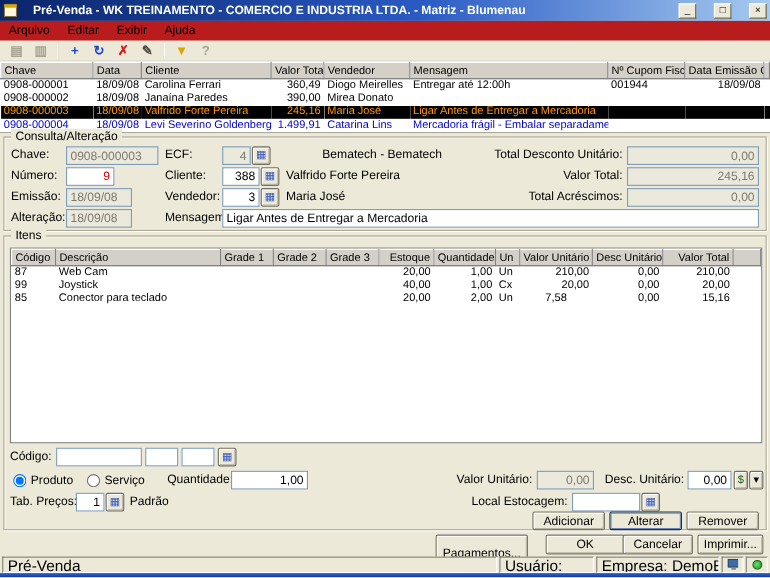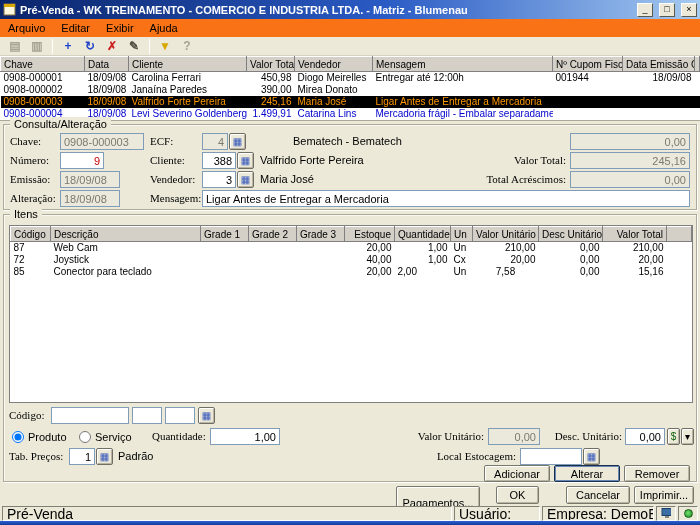--- a/index.html
+++ b/index.html
@@ -3,27 +3,27 @@
 <meta charset="utf-8">
 <style>
   * {box-sizing:border-box; margin:0; padding:0;}
   html,body {width:700px; height:525px; overflow:hidden;}
   body {font-family:"Liberation Sans",sans-serif; font-size:11px; color:#000; background:#ECE9D8;}
   .window {position:relative; width:700px; height:525px; background:#ECE9D8; overflow:hidden;}
 
   
   .titlebar {position:absolute; left:0; top:0; width:700px; height:19px;
     background:linear-gradient(90deg,#0A246A 0%,#2A5BC4 55%,#A6CAF0 100%);
-    display:flex; align-items:center; gap:4px; padding:0 3px;}
+    display:flex; align-items:center; gap:14px; padding:0 3px;}
   .title-text {flex:1; color:#fff; font-weight:bold; font-size:11px; white-space:nowrap; overflow:hidden;}
   .cap-btn {width:16px; height:14px; background:#ECE9D8; border:1px solid; border-color:#FFF #5A5A4E #5A5A4E #FFF;
     font-size:9px; line-height:11px; text-align:center; padding:0; font-family:inherit; margin-left:2px;}
 
   
-  .menubar {position:absolute; left:0; top:19px; width:700px; height:18px; display:flex; align-items:center; background:#f97316;}
+  .menubar {position:absolute; left:0; top:19px; width:700px; height:18px; display:flex; align-items:center; background:#b91c1c;}
   .menu-item {padding:2px 8px; cursor:default;}
   .toolbar {position:absolute; left:0; top:37px; width:700px; height:19px; display:flex; align-items:center; gap:2px; padding:0 5px;
     background:#ECE9D8; border-bottom:1px solid #D6D2C2;}
   .tbtn {width:20px; height:17px; background:transparent; border:1px solid transparent; padding:0; text-align:center;
     font-size:12px; line-height:14px; font-family:inherit; font-weight:bold;}
   .tsep {width:1px; height:15px; background:#B8B4A4; border-right:1px solid #FFF; margin:0 3px;}
   .g-gray {color:#A8A494;} .g-blue {color:#2244CC;} .g-red {color:#CC2222;} .g-dark {color:#504C40;} .g-yellow {color:#D8A800;}
 
   
   .gridwrap {position:absolute; background:#FFF; overflow:hidden;}
@@ -33,21 +33,21 @@
     border-top:1px solid #FFF; border-left:1px solid #FFF; border-right:1px solid #808080; border-bottom:1px solid #808080; text-align:left;}
   table.grid td {padding:0 3px; height:12px; line-height:12px; white-space:nowrap; overflow:hidden;}
   tr.selected td {background:#000000; color:#FF9900;}
   tr.blue td {color:#0000CC;}
 
   
   .gbox {position:absolute; border:1px solid #AEAA9A; box-shadow:1px 1px 0 #FFFFFF, inset 1px 1px 0 rgba(255,255,255,.7);}
   .gbox-label {position:absolute; top:-8px; left:6px; background:#ECE9D8; padding:0 4px; line-height:14px;}
 
   
-  .lbl {position:absolute; line-height:17px; white-space:nowrap;font-family:Liberation Serif, serif;}
+  .lbl {position:absolute; line-height:17px; white-space:nowrap;}
   .lblr {text-align:right;}
   .fld {position:absolute; height:17px; border:1px solid #7F9DB9; background:#FFF; font-family:inherit; font-size:11px; padding:0 3px;}
   .fld.dis {background:#EBE8DC; color:#7C7970;}
   .fld.num {text-align:right;}
   .fld.red {color:#CC0000;}
   .ftext {position:absolute; line-height:17px; white-space:nowrap;}
   .lkp {position:absolute; width:17px; height:17px; background:#ECE9D8; border:1px solid #716F64; border-radius:2px;
     box-shadow:inset 1px 1px 0 #FFF, inset -1px -1px 0 #B8B4A4; font-size:10px; line-height:14px; color:#3355BB; text-align:center; padding:0; font-family:inherit;}
   .radio {position:absolute; display:flex; align-items:center; gap:4px; height:17px;}
   .radio input {width:12px; height:12px; margin:0;}
@@ -125,21 +125,21 @@
             <th style="text-align: left;">Nº Cupom Fiscal</th>
             <th style="text-align: right;">Data Emissão CF</th>
             <th></th>
           </tr>
         </thead>
         <tbody>
           <tr>
             <td style="text-align: left;">0908-000001</td>
             <td style="text-align: left;">18/09/08</td>
             <td style="text-align: left;">Carolina Ferrari</td>
-            <td style="text-align: right;">450,98</td>
+            <td style="text-align: right;">360,49</td>
             <td style="text-align: left;">Diogo Meirelles</td>
             <td style="text-align: left;">Entregar até 12:00h</td>
             <td style="text-align: left;">001944</td>
             <td style="text-align: right;">18/09/08</td>
             <td></td>
           </tr>
           <tr>
             <td style="text-align: left;">0908-000002</td>
             <td style="text-align: left;">18/09/08</td>
             <td style="text-align: left;">Janaína Paredes</td>
@@ -178,20 +178,21 @@
 
   <div class="gbox" style="left:3px; top:124px; width:694px; height:86px;">
     <span class="gbox-label">Consulta/Alteração</span>
 
     <span class="lbl" style="left:6px; top:8px;">Chave:</span>
     <input class="fld dis" style="left: 56px; top: 8px; width: 84px;" value="0908-000003">
     <span class="lbl" style="left:146px; top:8px;">ECF:</span>
     <input class="fld dis num" style="left: 198px; top: 8px; width: 26px;" value="4">
     <button class="lkp" style="left:225px; top:8px;"><span>▦</span></button>
     <span class="ftext" style="left:250px; top:8px;padding-left:39px;">Bematech - Bematech</span>
+    <span class="lbl lblr" style="left:420px; top:8px; width:142px;">Total Desconto Unitário:</span>
     <input class="fld dis num" style="left: 566px; top: 8px; width: 120px;" value="0,00">
 
     <span class="lbl" style="left:6px; top:27px;">Número:</span>
     <input class="fld num red" style="left: 56px; top: 27px; width: 44px;" value="9">
     <span class="lbl" style="left:146px; top:27px;">Cliente:</span>
     <input class="fld num" style="left: 198px; top: 27px; width: 34px;" value="388">
     <button class="lkp" style="left:233px; top:27px;"><span>▦</span></button>
     <span class="ftext" style="left:256px; top:27px;">Valfrido Forte Pereira</span>
     <span class="lbl lblr" style="left:420px; top:27px; width:142px;">Valor Total:</span>
     <input class="fld dis num" style="left: 566px; top: 27px; width: 120px;" value="245,16">
@@ -255,41 +256,41 @@
               <td style="text-align: left;"></td>
               <td style="text-align: right;">20,00</td>
               <td style="text-align: right;">1,00</td>
               <td style="text-align: left;">Un</td>
               <td style="text-align: right;">210,00</td>
               <td style="text-align: right;">0,00</td>
               <td style="text-align: right;">210,00</td>
               <td></td>
             </tr>
             <tr>
-              <td style="text-align: left;">72</td>
+              <td style="text-align: left;">99</td>
               <td style="text-align: left;">Joystick</td>
               <td style="text-align: left;"></td>
               <td style="text-align: left;"></td>
               <td style="text-align: left;"></td>
               <td style="text-align: right;">40,00</td>
               <td style="text-align: right;">1,00</td>
               <td style="text-align: left;">Cx</td>
               <td style="text-align: right;">20,00</td>
               <td style="text-align: right;">0,00</td>
               <td style="text-align: right;">20,00</td>
               <td></td>
             </tr>
             <tr>
               <td style="text-align: left;">85</td>
               <td style="text-align: left;">Conector para teclado</td>
               <td style="text-align: left;"></td>
               <td style="text-align: left;"></td>
               <td style="text-align: left;"></td>
               <td style="text-align: right;">20,00</td>
-              <td style="">2,00</td>
+              <td style="text-align: right;">2,00</td>
               <td style="text-align: left;">Un</td>
               <td style="text-align: center;">7,58</td>
               <td style="text-align: right;">0,00</td>
               <td style="text-align: right;">15,16</td>
               <td></td>
             </tr>
           </tbody>
         </table>
     </div>
 
@@ -323,21 +324,21 @@
     <span class="lbl lblr" style="left:400px; top:233px; width:112px;">Local Estocagem:</span>
     <input class="fld" style="left: 516px; top: 233px; width: 62px;">
     <button class="lkp" style="left:579px; top:233px;"><span>▦</span></button>
 
     <button class="btn" style="left:480px; top:250px; width:66px;">Adicionar</button>
     <button class="btn focused" style="left:550px; top:250px; width:66px;">Alterar</button>
     <button class="btn" style="left:620px; top:250px; width:66px;">Remover</button>
   </div>
 
   <button class="btn" style="left:396px; top:486px; width:84px; height:34px;">Pagamentos...</button>
-  <button class="btn" style="left:496px; top:486px; width:43px; height:18px;">OK</button>
+  <button class="btn" style="left:496px; top:486px; width:72px; height:18px;">OK</button>
   <button class="btn" style="left:566px; top:486px; width:64px; height:18px;">Cancelar</button>
   <button class="btn" style="left:634px; top:486px; width:60px; height:18px;">Imprimir...</button>
 
   <div class="statusbar">
     <div class="spanel grow">
         <span>Pré-Venda</span>
       </div>
     <div class="spanel" style="width:86px;">
         <span>Usuário:</span>
       </div>

